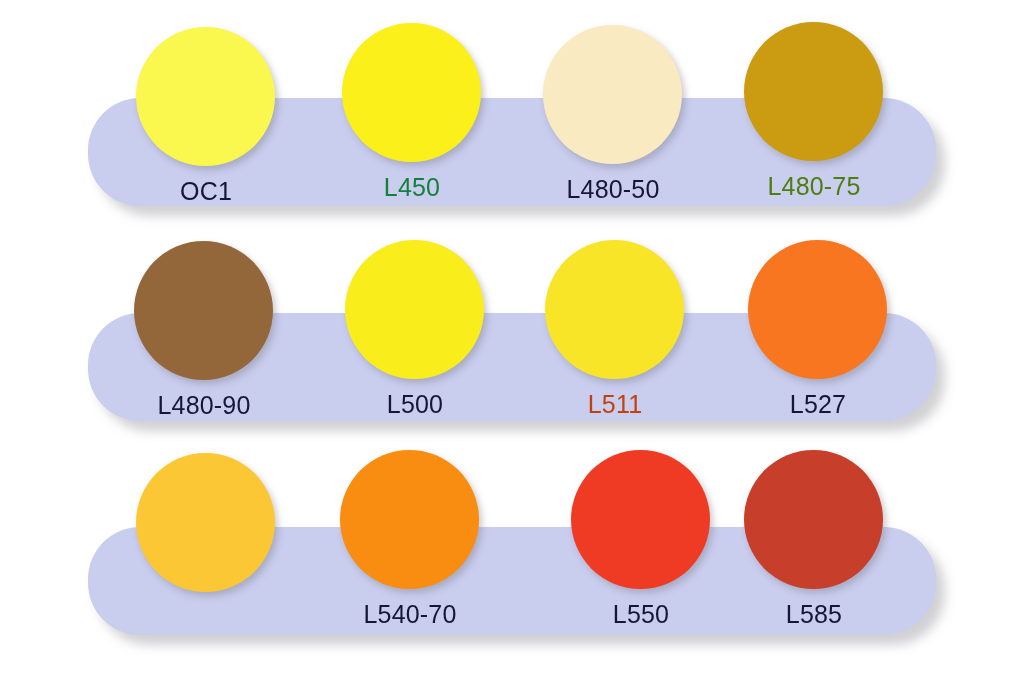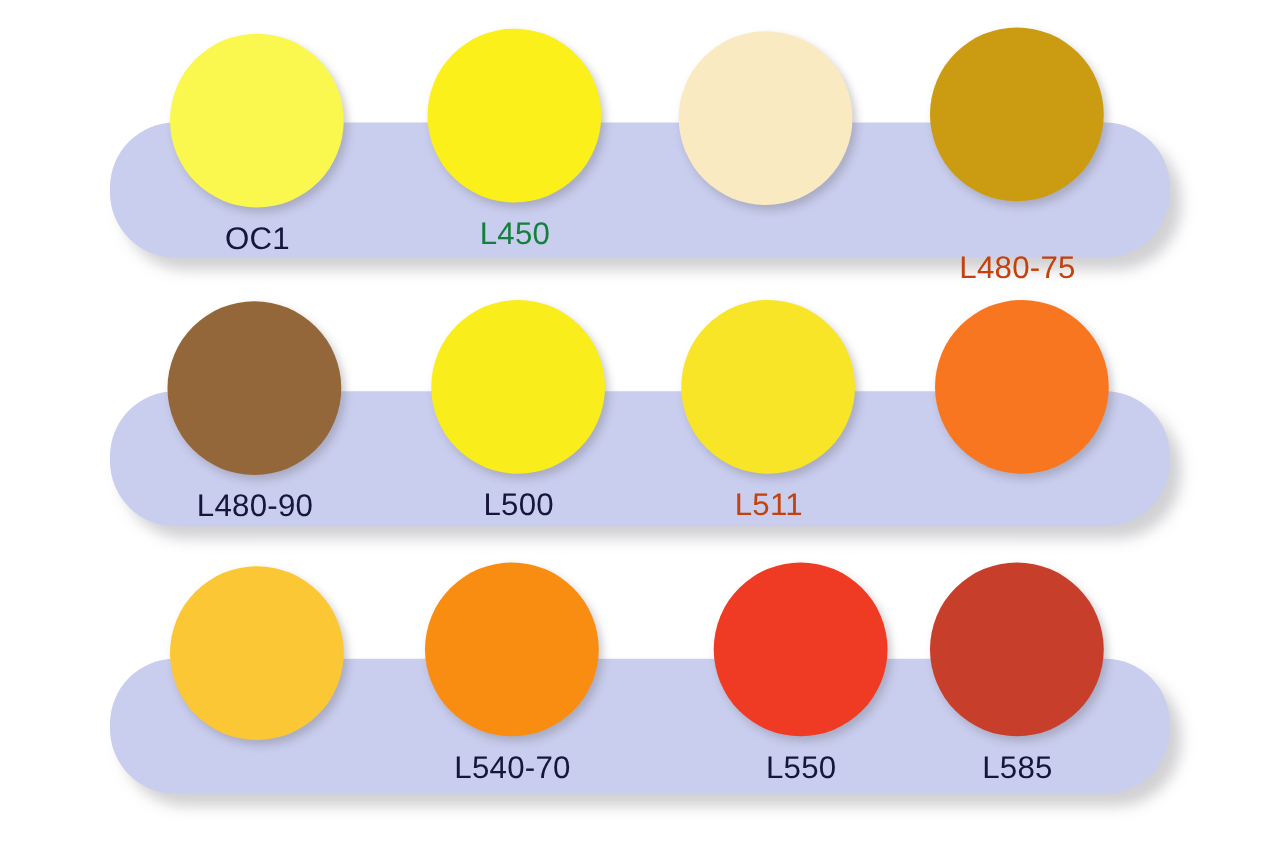--- a/index.html
+++ b/index.html
@@ -73,42 +73,44 @@
       <div class="swatch" style="left: 136px; top: 27px;">
         <div class="swatch-dot" title="OC1" style="background: rgb(250, 248, 79);"></div>
         <div class="swatch-label" style="color: rgb(21, 22, 58);">OC1</div>
       </div>
       <div class="swatch" style="left: 342px; top: 23px;">
         <div class="swatch-dot" title="L450" style="background: rgb(251, 240, 25);"></div>
         <div class="swatch-label" style="color: #15803d;">L450</div>
       </div>
       <div class="swatch" style="left: 543px; top: 25px;">
         <div class="swatch-dot" title="L480-50" style="background: rgb(250, 234, 193);"></div>
+        <div class="swatch-label" style="color: rgb(21, 22, 58);">L480-50</div>
       </div>
       <div class="swatch" style="left: 744px; top: 22px;">
         <div class="swatch-dot" title="L480-75" style="background: rgb(203, 156, 17);"></div>
-        <div class="swatch-label" style="color: #c2410c; margin-top: 28px;">L480-75</div>
+        <div class="swatch-label" style="color: #4d7c0f;">L480-75</div>
       </div>
     </div>
     <div class="swatch-row" style="top: 0px;">
       <div class="row-bar" style="top: 313px; background: rgb(201, 205, 238);"></div>
       <div class="swatch" style="left: 134px; top: 241px;">
         <div class="swatch-dot" title="L480-90" style="background: rgb(148, 103, 58);"></div>
         <div class="swatch-label" style="color: rgb(21, 22, 58);">L480-90</div>
       </div>
       <div class="swatch" style="left: 345px; top: 240px;">
         <div class="swatch-dot" title="L500" style="background: rgb(249, 237, 28);"></div>
         <div class="swatch-label" style="color: rgb(21, 22, 58);">L500</div>
       </div>
       <div class="swatch" style="left: 545px; top: 240px;">
         <div class="swatch-dot" title="L511" style="background: rgb(249, 229, 40);"></div>
         <div class="swatch-label" style="color: #c2410c;">L511</div>
       </div>
       <div class="swatch" style="left: 748px; top: 240px;">
         <div class="swatch-dot" title="L527" style="background: rgb(249, 118, 32);"></div>
+        <div class="swatch-label" style="color: rgb(21, 22, 58);">L527</div>
       </div>
     </div>
     <div class="swatch-row" style="top: 0px;">
       <div class="row-bar" style="top: 527px; background: rgb(201, 205, 238);"></div>
       <div class="swatch" style="left: 136px; top: 453px;">
         <div class="swatch-dot" title="L540-50" style="background: rgb(252, 199, 52);"></div>
       </div>
       <div class="swatch" style="left: 340px; top: 450px;">
         <div class="swatch-dot" title="L540-70" style="background: rgb(249, 141, 17);"></div>
         <div class="swatch-label" style="color: rgb(21, 22, 58);">L540-70</div>

